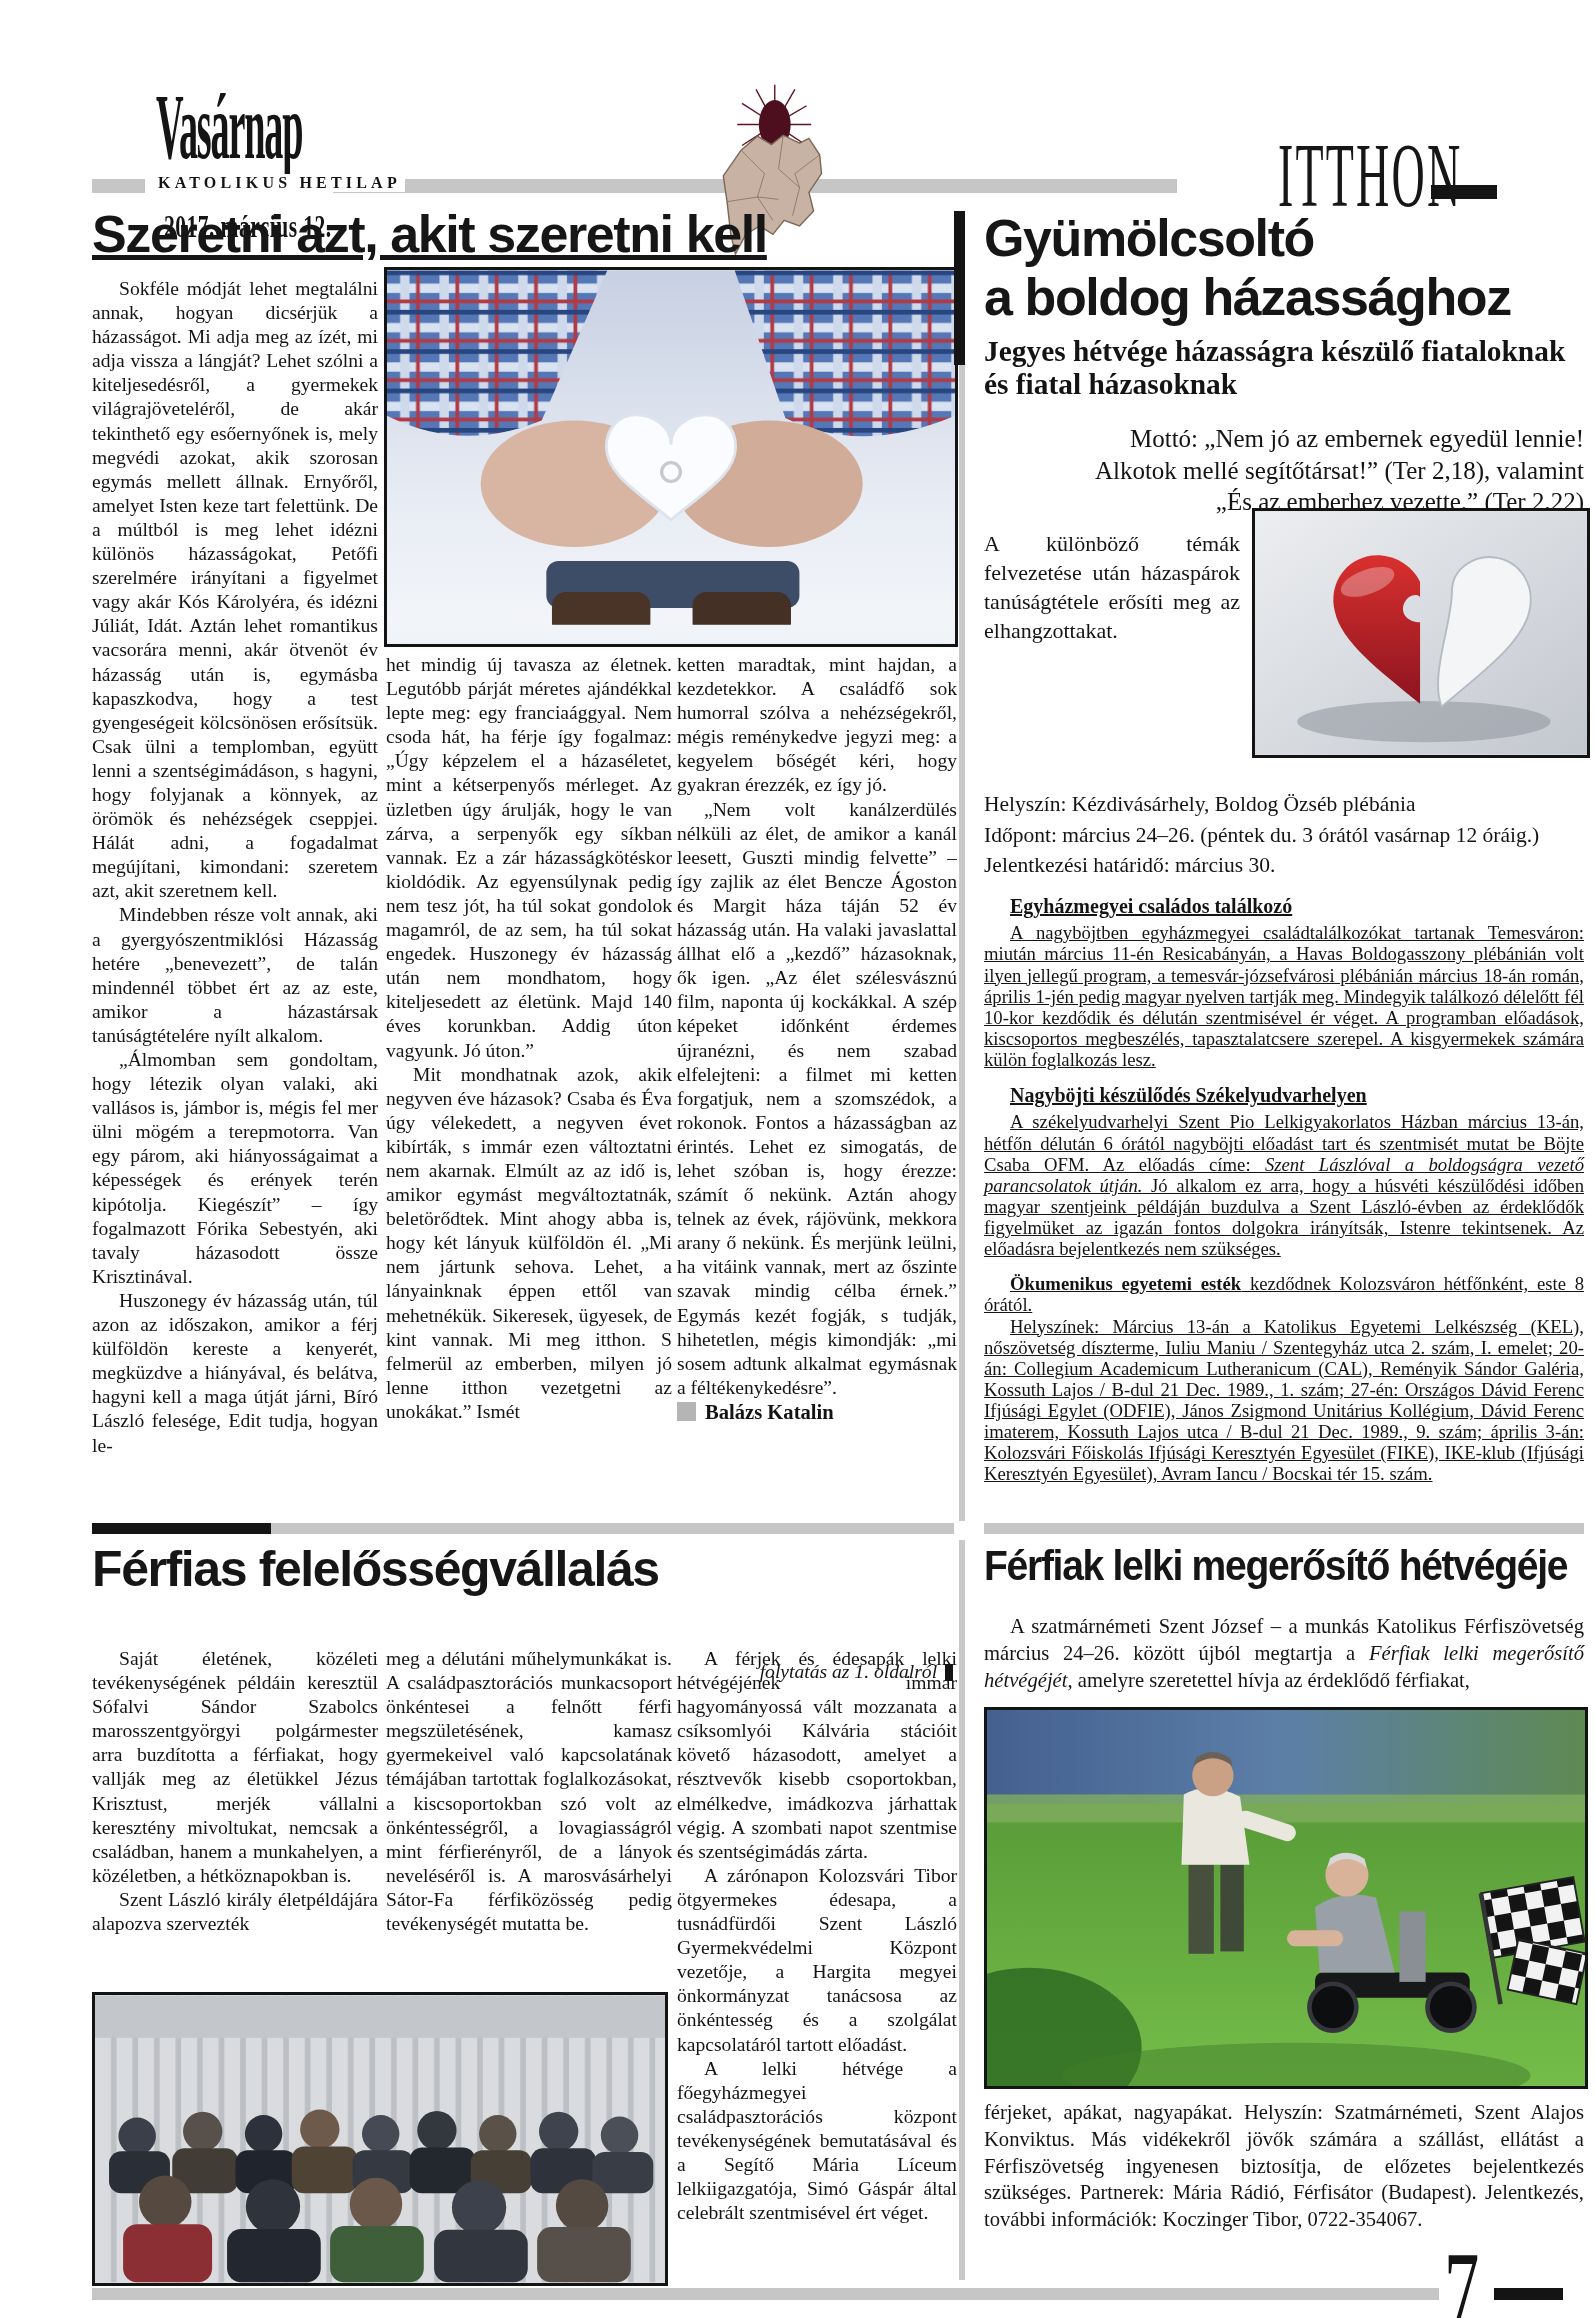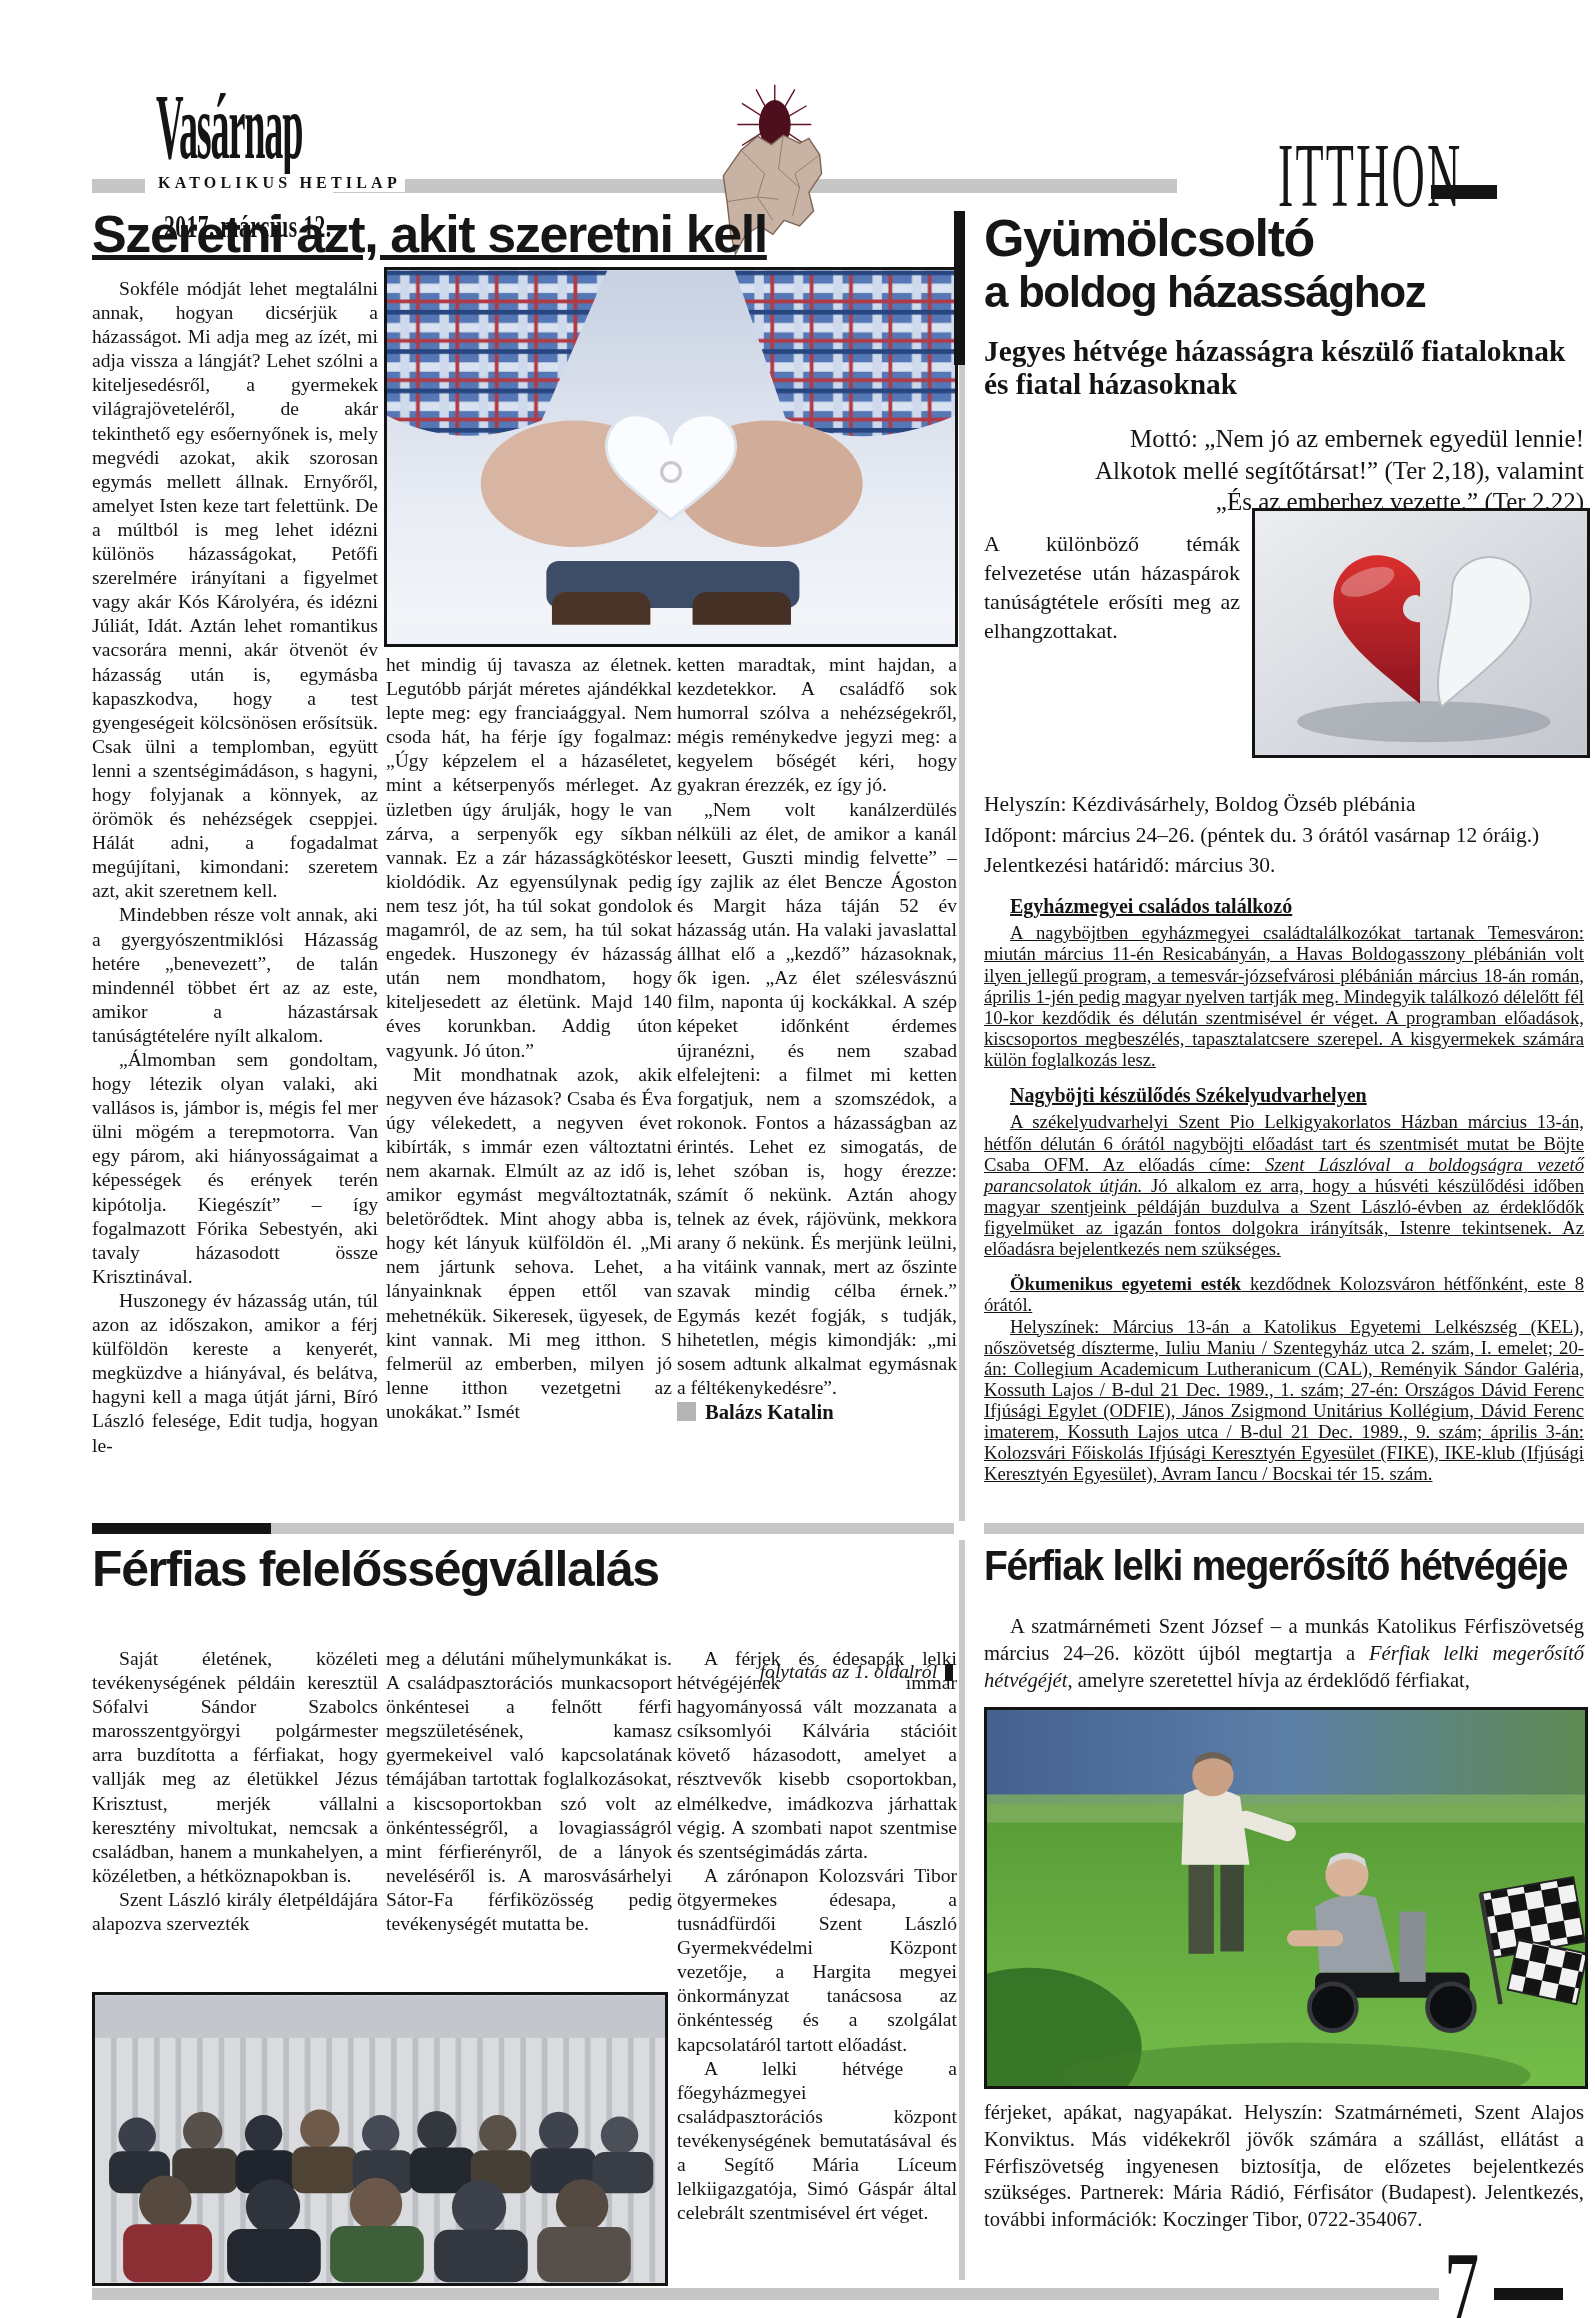--- a/index.html
+++ b/index.html
@@ -144,21 +144,21 @@
     <p class="ind">„Nem volt kanálzerdülés nélküli az élet, de amikor a kanál leesett, Guszti mindig felvette” – így zajlik az élet Bencze Ágoston és Margit háza táján 52 év házasság után. Ha valaki javaslattal állhat elő a „kezdő” házasoknak, ők igen. „Az élet szélesvásznú film, naponta új kockákkal. A szép képeket időnként érdemes újranézni, és nem szabad elfelejteni: a filmet mi ketten forgatjuk, nem a szomszédok, a rokonok. Fontos a házasságban az érintés. Lehet ez simogatás, de lehet szóban is, hogy érezze: számít ő nekünk. Aztán ahogy telnek az évek, rájövünk, mekkora arany ő nekünk. És merjünk leülni, ha vitáink vannak, mert az őszinte szavak mindig célba érnek.” Egymás kezét fogják, s tudják, hihetetlen, mégis kimondják: „mi sosem adtunk alkalmat egymásnak a féltékenykedésre”.</p>
     <p class="author-line">
       <span class="author-sq"></span><span>Balázs Katalin</span>
     </p>
   </div>
 
   <div class="bar black" style="left:954px;top:211px;width:11.2px;height:154px;"></div>
   <div class="vsep" style="left:959px;top:365px;width:5.6px;height:1156px;"></div>
 
   <div class="abs hl" style="left:984px;top:208px;font-size:52px;">Gyümölcsoltó</div>
-  <div class="abs hl" style="left:984px;top:267px;font-size:44px;">a boldog házassághoz</div>
+  <div class="abs hl" style="left:984px;top:267px;font-size:52px;">a boldog házassághoz</div>
 
   <div class="abs subtitle" style="left:984px;top:335px;width:603px;">
     <div>Jegyes hétvége házasságra készülő fiataloknak</div>
     <div>és fiatal házasoknak</div>
   </div>
 
   <div class="abs motto" style="left:984px;top:423px;width:600px;">
     <div>Mottó: „Nem jó az embernek egyedül lennie!</div>
     <div>Alkotok mellé segítőtársat!” (Ter 2,18), valamint</div>
     <div>„És az emberhez vezette.” (Ter 2,22)</div>

